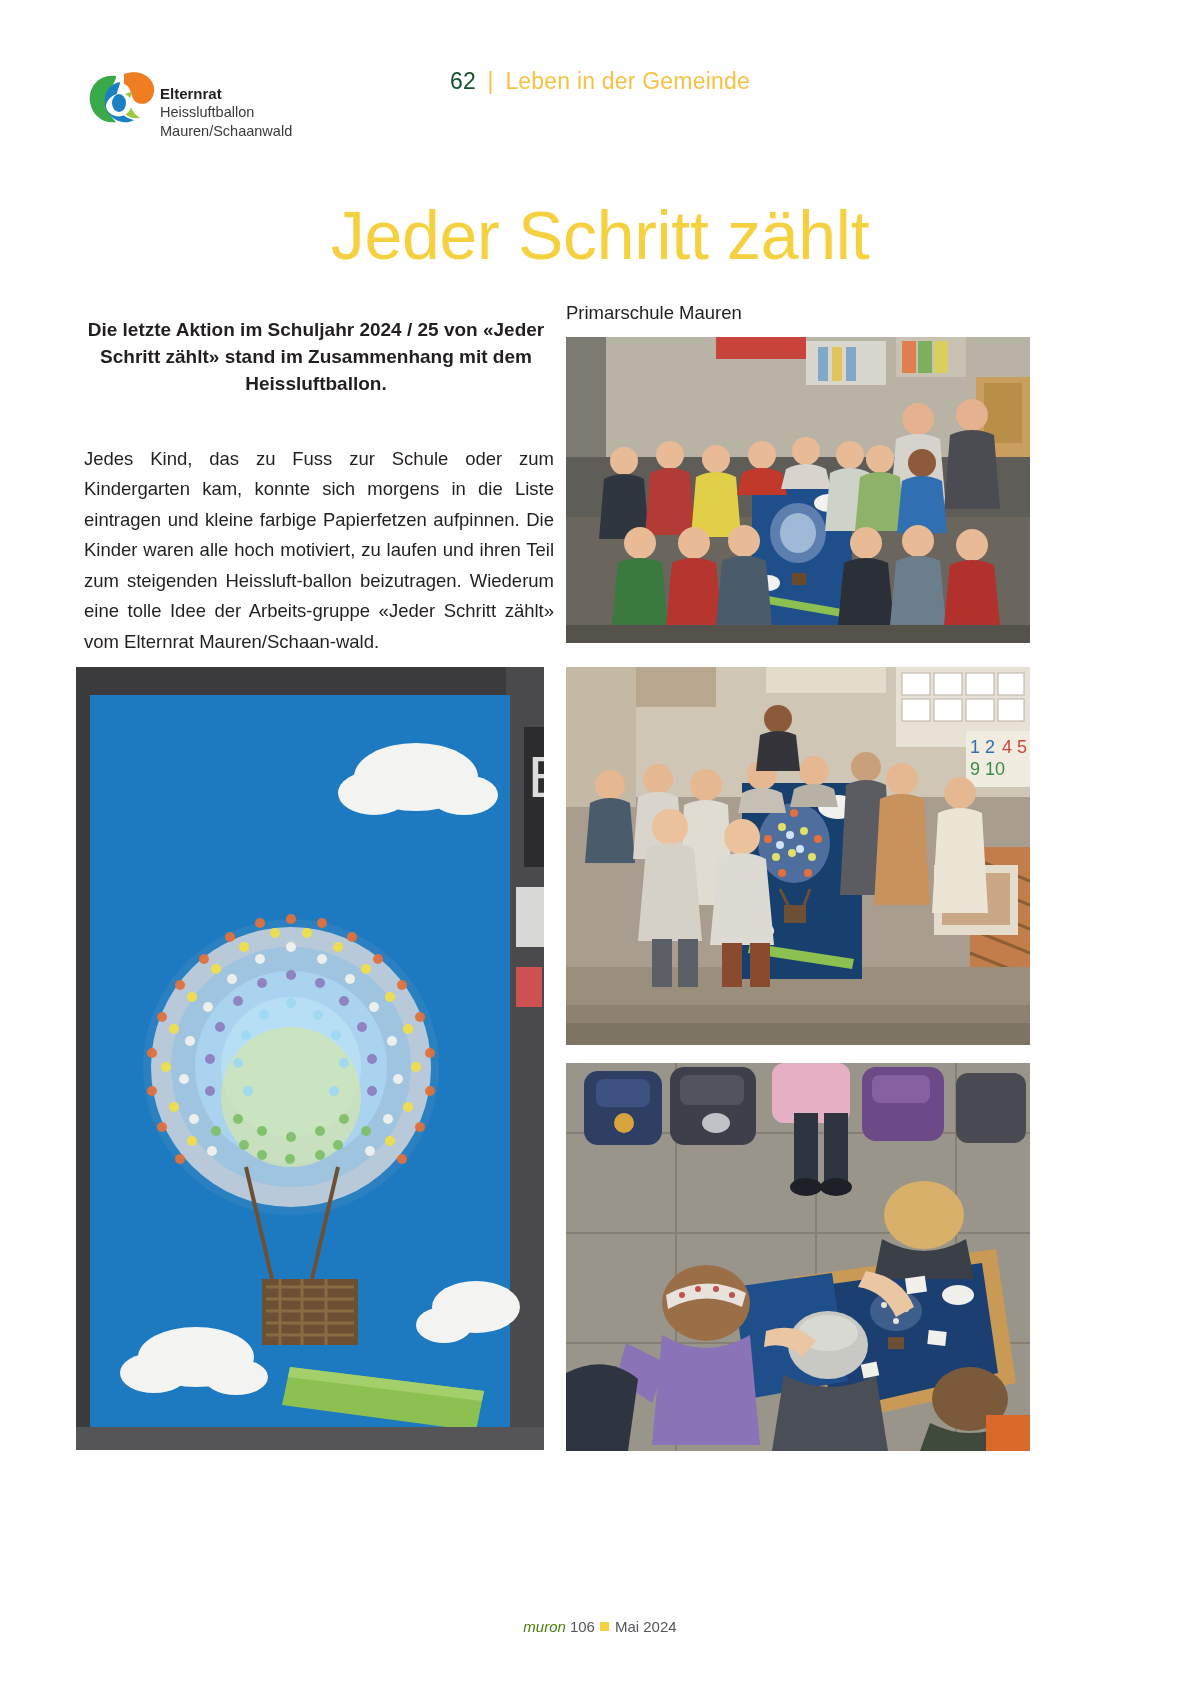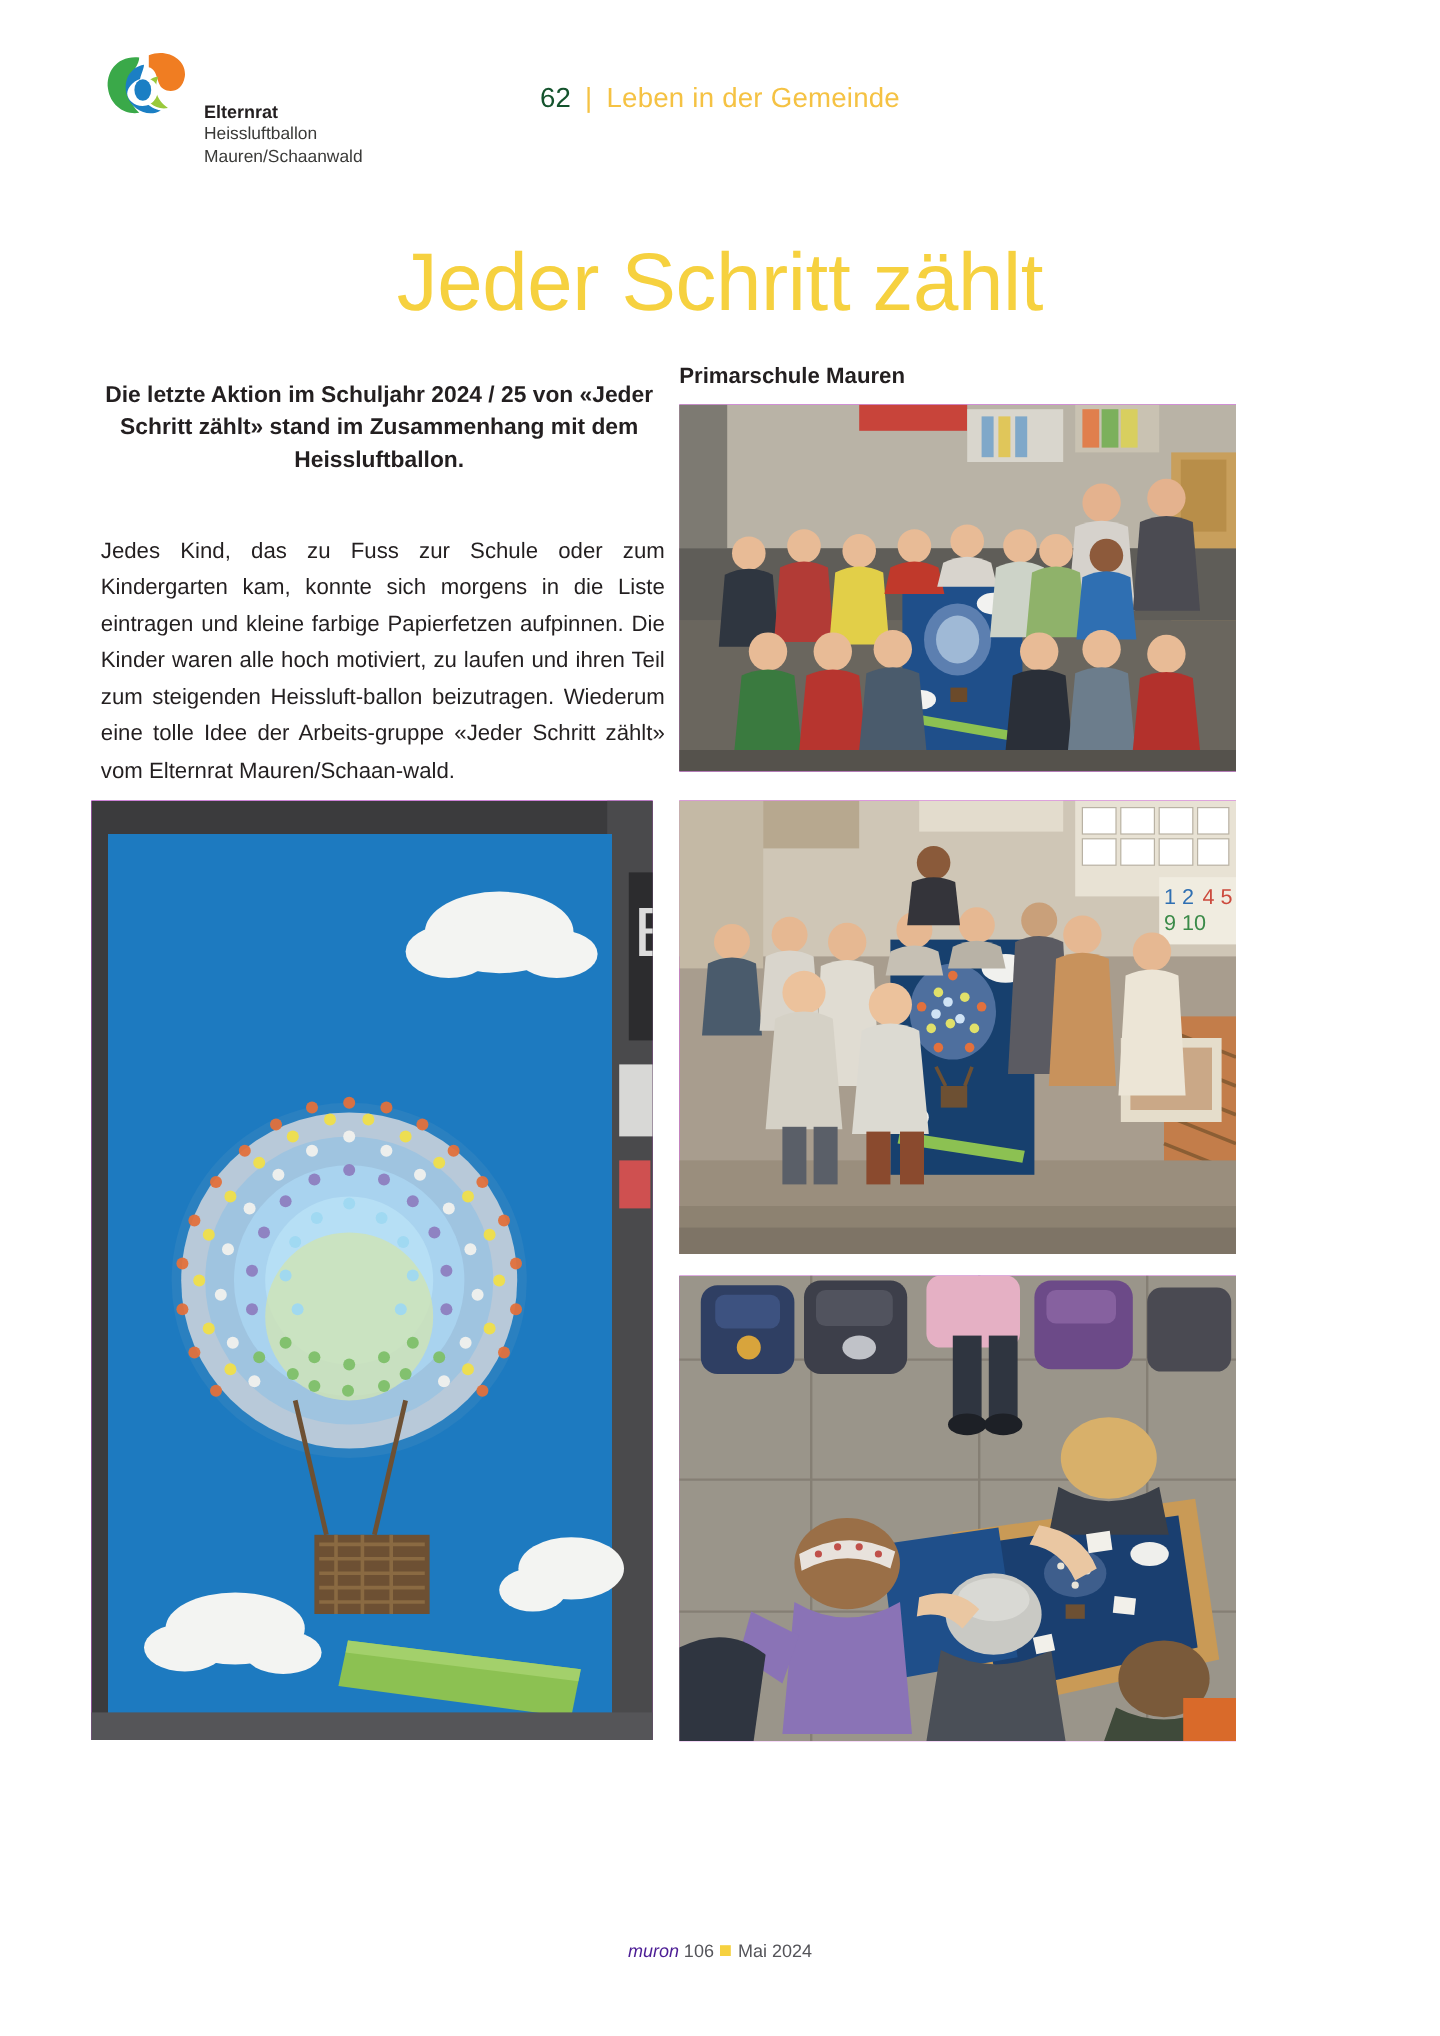--- a/index.html
+++ b/index.html
@@ -24,22 +24,21 @@
     left: 0;
     width: 1200px;
     height: 120px;
   }
   .logo-block {
     position: absolute;
     left: 86px;
     top: 0;
     width: 300px;
     display: flex;
-    align-items: flex-start;
-    gap: 10px;
+    align-items: flex-end;
   }
   .logo-mark {
     width: 74px;
     height: 70px;
     position: relative;
     flex: 0 0 auto;
   }
   .logo-mark svg { display: block; }
   .logo-text {
     padding-top: 42px;
@@ -105,21 +104,21 @@
     color: #231f20;
     hyphens: manual;
   }
 
   
   .photo-caption {
     position: absolute;
     left: 566px;
     top: 302px;
     font-size: 18.5px;
-    font-weight: bold;
+    font-weight: normal;
     color: #231f20;
   }
 
   
   .photo {
     position: absolute;
     overflow: hidden;
     background: #d946ef;
   }
   .photo svg { display: block; width: 100%; height: 100%; }
@@ -134,21 +133,21 @@
     position: absolute;
     left: 0;
     bottom: 62px;
     width: 1200px;
     text-align: center;
     font-size: 15px;
     color: #6d6d6b;
   }
   .page-footer .f-muron {
     font-style: italic;
-    color: #4c1d95;
+    color: #4d7c0f;
     margin-right: 4px;
   }
   .page-footer .f-issue { color: #55555a; }
   .page-footer .f-square {
     display: inline-block;
     width: 9px;
     height: 9px;
     background: #f6d13f;
     margin: 0 6px 0 5px;
     vertical-align: 1px;

